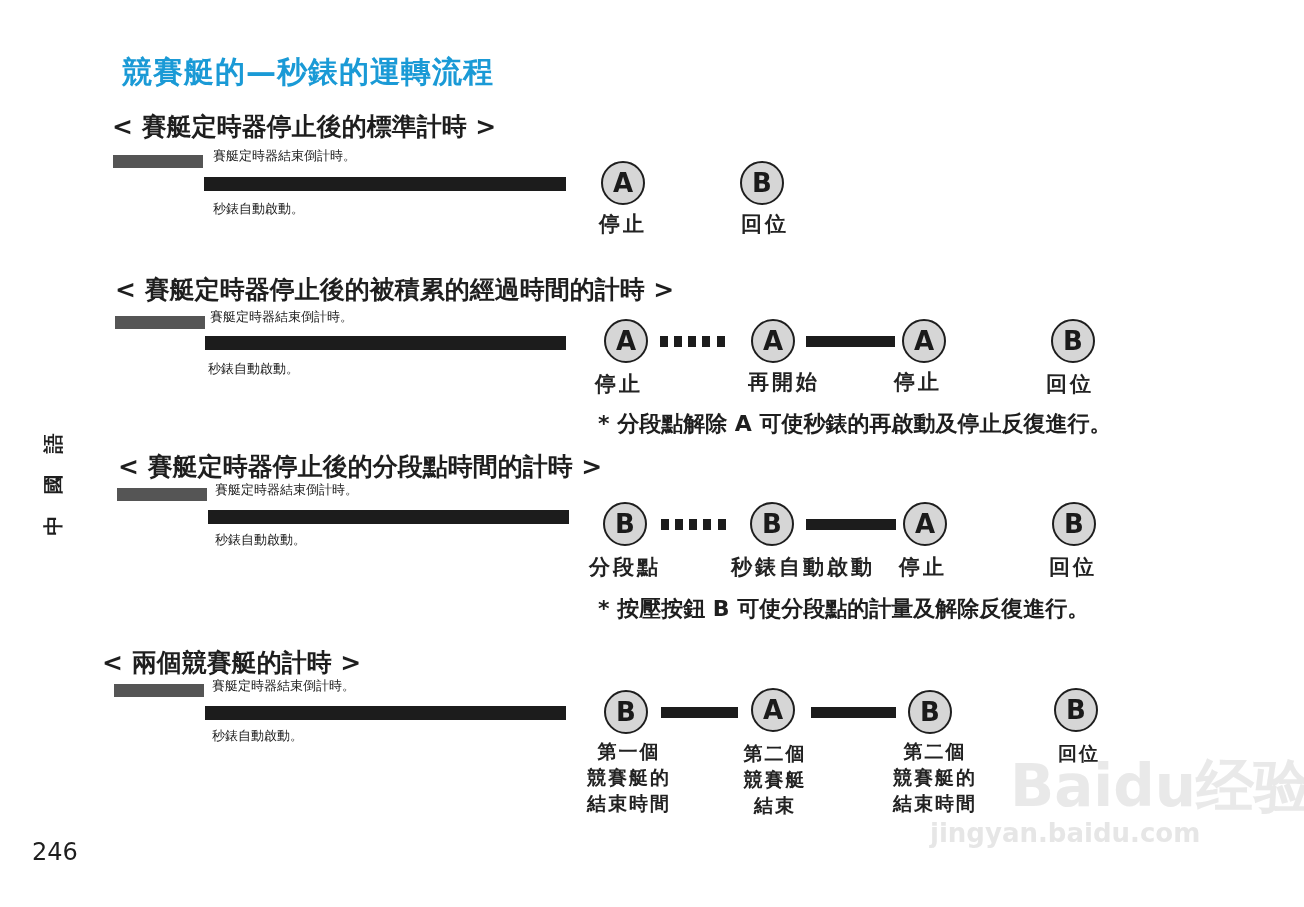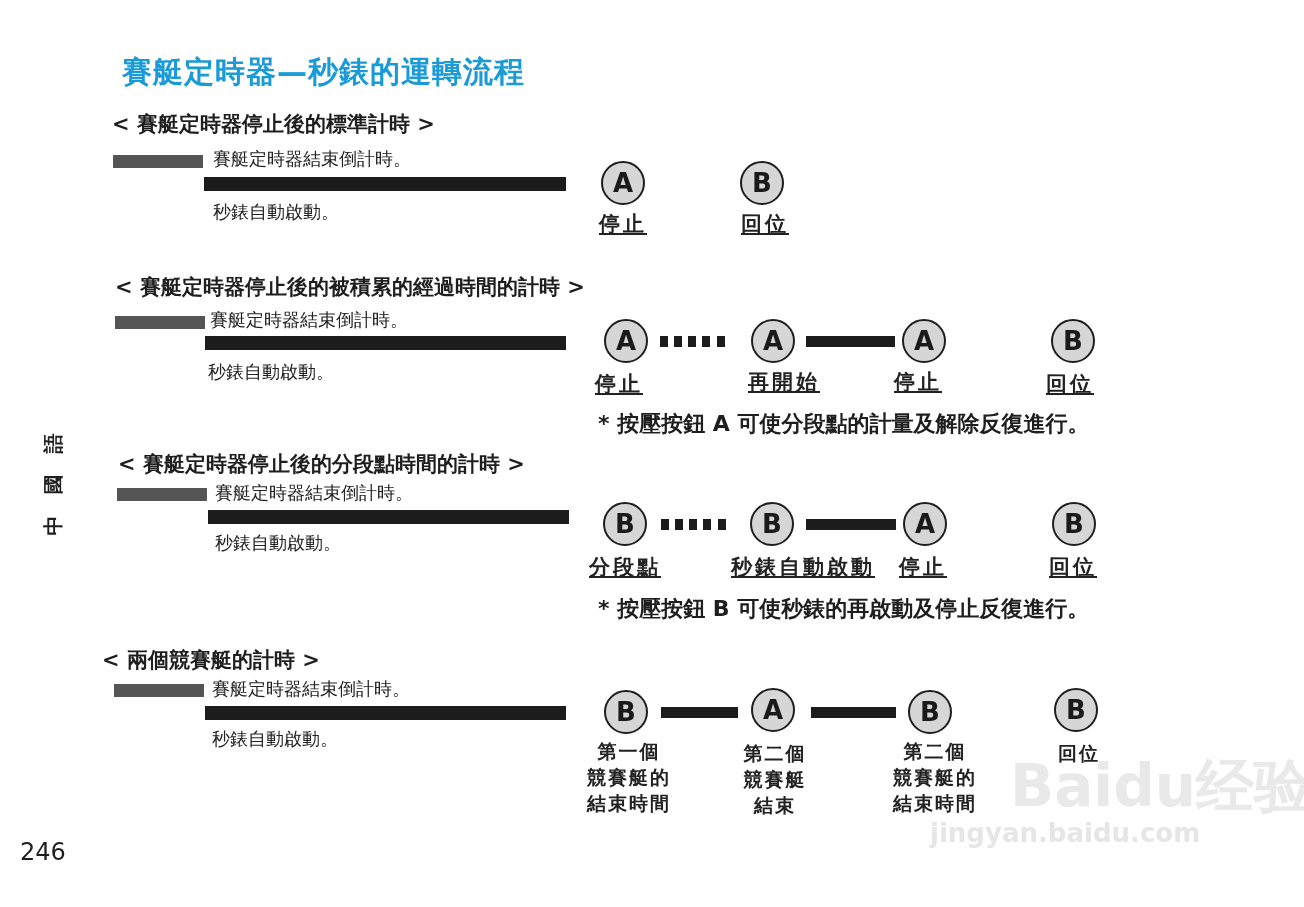--- a/index.html
+++ b/index.html
@@ -1,41 +1,41 @@
 <!DOCTYPE html>
 <html><head>
 <meta charset="utf-8">
 <style>
   html, body { margin:0; padding:0; }
   body { width:1304px; height:907px; background:#ffffff; position:relative; overflow:hidden;
          font-family:"DejaVu Sans", "Liberation Sans", sans-serif; color:#1e1e1e; }
   .abs { position:absolute; }
   .title { left:122px; top:52px; font-size:30px; font-weight:bold; color:#1a9ad6; letter-spacing:1px; white-space:nowrap; }
-  .sec-head { font-size:21px; font-weight:bold; white-space:nowrap; color:#1e1e1e; }
+  .sec-head { font-size:25px; font-weight:bold; white-space:nowrap; color:#1e1e1e; }
   .grey-bar { background:#555555; height:13px; }
   .black-bar { background:#1c1c1c; height:14px; }
-  .line-text { font-size:18px; white-space:nowrap; color:#222; }
+  .line-text { font-size:13px; white-space:nowrap; color:#222; }
   .circle { width:44px; height:44px; border-radius:50%; background:#d6d6d6; border:2px solid #1e1e1e;
             box-sizing:border-box; display:flex; align-items:center; justify-content:center;
             font-family:"DejaVu Sans", sans-serif; font-weight:bold; font-size:26px; color:#1a1a1a; }
   .solid-line { background:#1c1c1c; height:11px; }
   .dash { background:#1c1c1c; width:8px; height:11px; }
-  .lbl { font-size:21px; font-weight:bold; white-space:nowrap; color:#222; letter-spacing:3px; text-align:center;text-decoration:underline; }
+  .lbl { font-size:21px; font-weight:bold; white-space:nowrap; color:#222; letter-spacing:3px; text-align:center; }
   .lbl-small { font-size:19px; font-weight:bold; white-space:nowrap; color:#222; letter-spacing:2px; text-align:center; line-height:26px; }
   .note { font-size:22px; font-weight:bold; white-space:nowrap; color:#1e1e1e; }
   .side { left:38px; top:430px; width:30px; font-size:20px; font-weight:bold; color:#1e1e1e;
           display:flex; flex-direction:column; align-items:center; gap:14px; }
   .side span { display:block; transform:rotate(-90deg); }
-  .page-num { left:20px; top:838px; font-size:24px; color:#1e1e1e; }
+  .page-num { left:32px; top:838px; font-size:24px; color:#1e1e1e; }
   .wm { color:#e2e2e2; font-weight:bold; white-space:nowrap; }
 </style>
 </head>
 <body>
 
-<div class="abs title">賽艇定時器—秒錶的運轉流程</div>
+<div class="abs title">競賽艇的—秒錶的運轉流程</div>
 
 <div class="abs side">
   <span>語</span>
   <span>國</span>
   <span>中</span>
 </div>
 
 <div>
   <div class="abs sec-head" style="left:112px; top:110px;">&lt; 賽艇定時器停止後的標準計時 &gt;</div>
   <div class="abs grey-bar" style="left:113px; top:155px; width:90px;"></div>
@@ -65,21 +65,21 @@
   <div class="abs circle" style="left:751px; top:319px;">A</div>
   <div class="abs solid-line" style="left:806px; top:336px; width:89px;"></div>
   <div class="abs circle" style="left:902px; top:319px;">A</div>
   <div class="abs circle" style="left:1051px; top:319px;">B</div>
 
   <div class="abs lbl" style="left:595px; top:370px;">停止</div>
   <div class="abs lbl" style="left:748px; top:368px;">再開始</div>
   <div class="abs lbl" style="left:894px; top:368px;">停止</div>
   <div class="abs lbl" style="left:1046px; top:370px;">回位</div>
 
-  <div class="abs note" style="left:598px; top:409px;">* 按壓按鈕 A 可使分段點的計量及解除反復進行。</div>
+  <div class="abs note" style="left:598px; top:409px;">* 分段點解除 A 可使秒錶的再啟動及停止反復進行。</div>
 </div>
 
 <div>
   <div class="abs sec-head" style="left:118px; top:450px;">&lt; 賽艇定時器停止後的分段點時間的計時 &gt;</div>
   <div class="abs grey-bar" style="left:117px; top:488px; width:90px;"></div>
   <div class="abs line-text" style="left:215px; top:481px;">賽艇定時器結束倒計時。</div>
   <div class="abs black-bar" style="left:208px; top:510px; width:361px;"></div>
   <div class="abs line-text" style="left:215px; top:531px;">秒錶自動啟動。</div>
 
   <div class="abs circle" style="left:603px; top:502px;">B</div>
@@ -91,21 +91,21 @@
   <div class="abs circle" style="left:750px; top:502px;">B</div>
   <div class="abs solid-line" style="left:806px; top:519px; width:90px;"></div>
   <div class="abs circle" style="left:903px; top:502px;">A</div>
   <div class="abs circle" style="left:1052px; top:502px;">B</div>
 
   <div class="abs lbl" style="left:589px; top:553px;">分段點</div>
   <div class="abs lbl" style="left:731px; top:553px;">秒錶自動啟動</div>
   <div class="abs lbl" style="left:899px; top:553px;">停止</div>
   <div class="abs lbl" style="left:1049px; top:553px;">回位</div>
 
-  <div class="abs note" style="left:598px; top:594px;">* 按壓按鈕 B 可使秒錶的再啟動及停止反復進行。</div>
+  <div class="abs note" style="left:598px; top:594px;">* 按壓按鈕 B 可使分段點的計量及解除反復進行。</div>
 </div>
 
 <div>
   <div class="abs sec-head" style="left:102px; top:646px;">&lt; 兩個競賽艇的計時 &gt;</div>
   <div class="abs grey-bar" style="left:114px; top:684px; width:90px;"></div>
   <div class="abs line-text" style="left:212px; top:677px;">賽艇定時器結束倒計時。</div>
   <div class="abs black-bar" style="left:205px; top:706px; width:361px;"></div>
   <div class="abs line-text" style="left:212px; top:727px;">秒錶自動啟動。</div>
 
   <div class="abs circle" style="left:604px; top:690px;">B</div>

